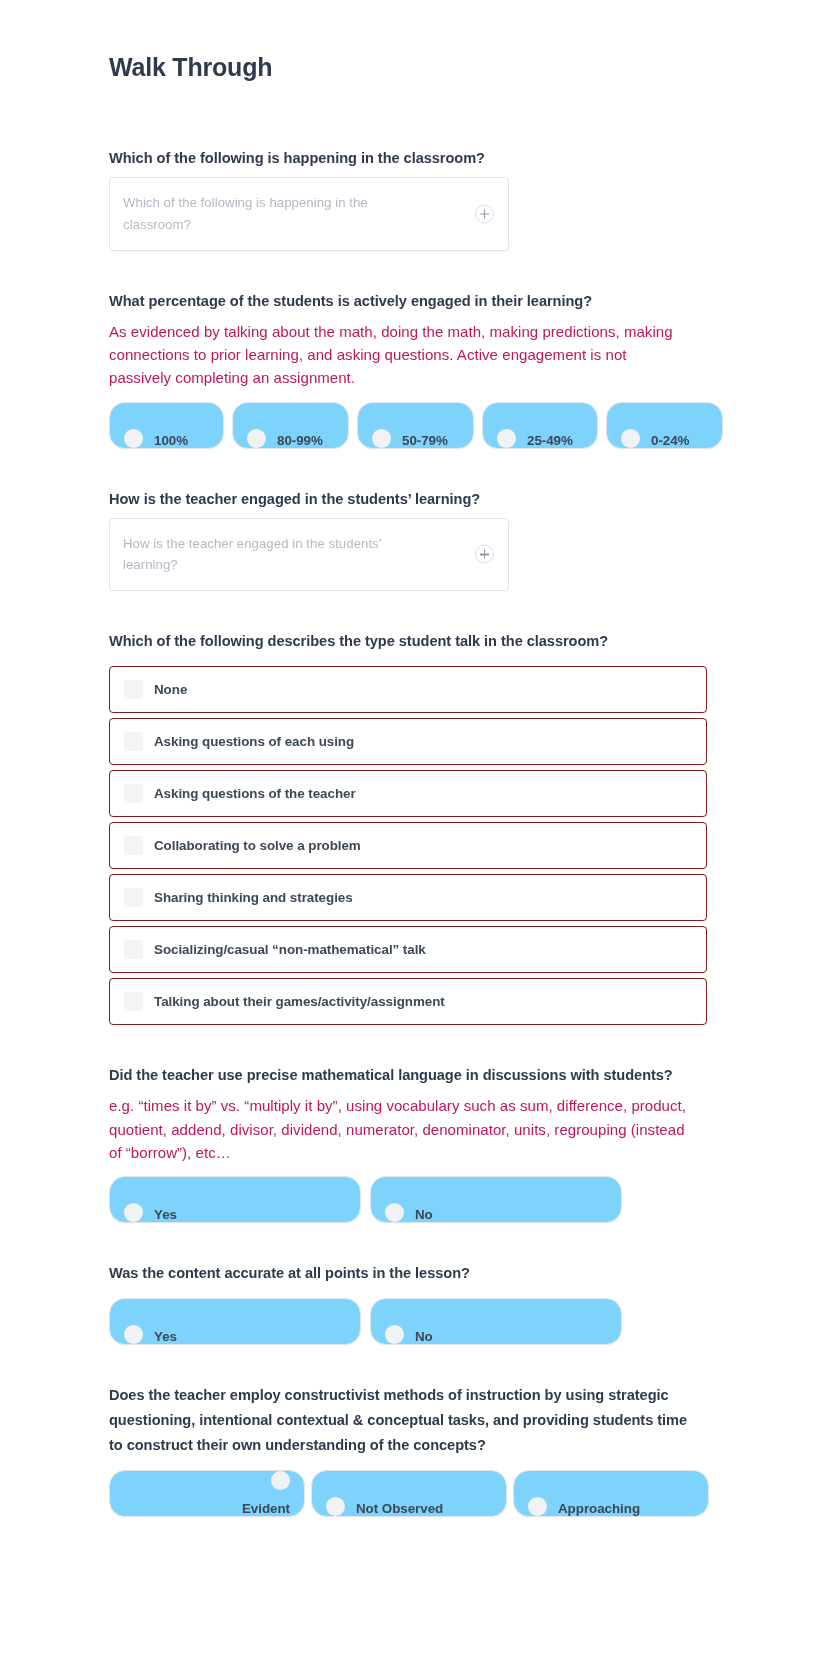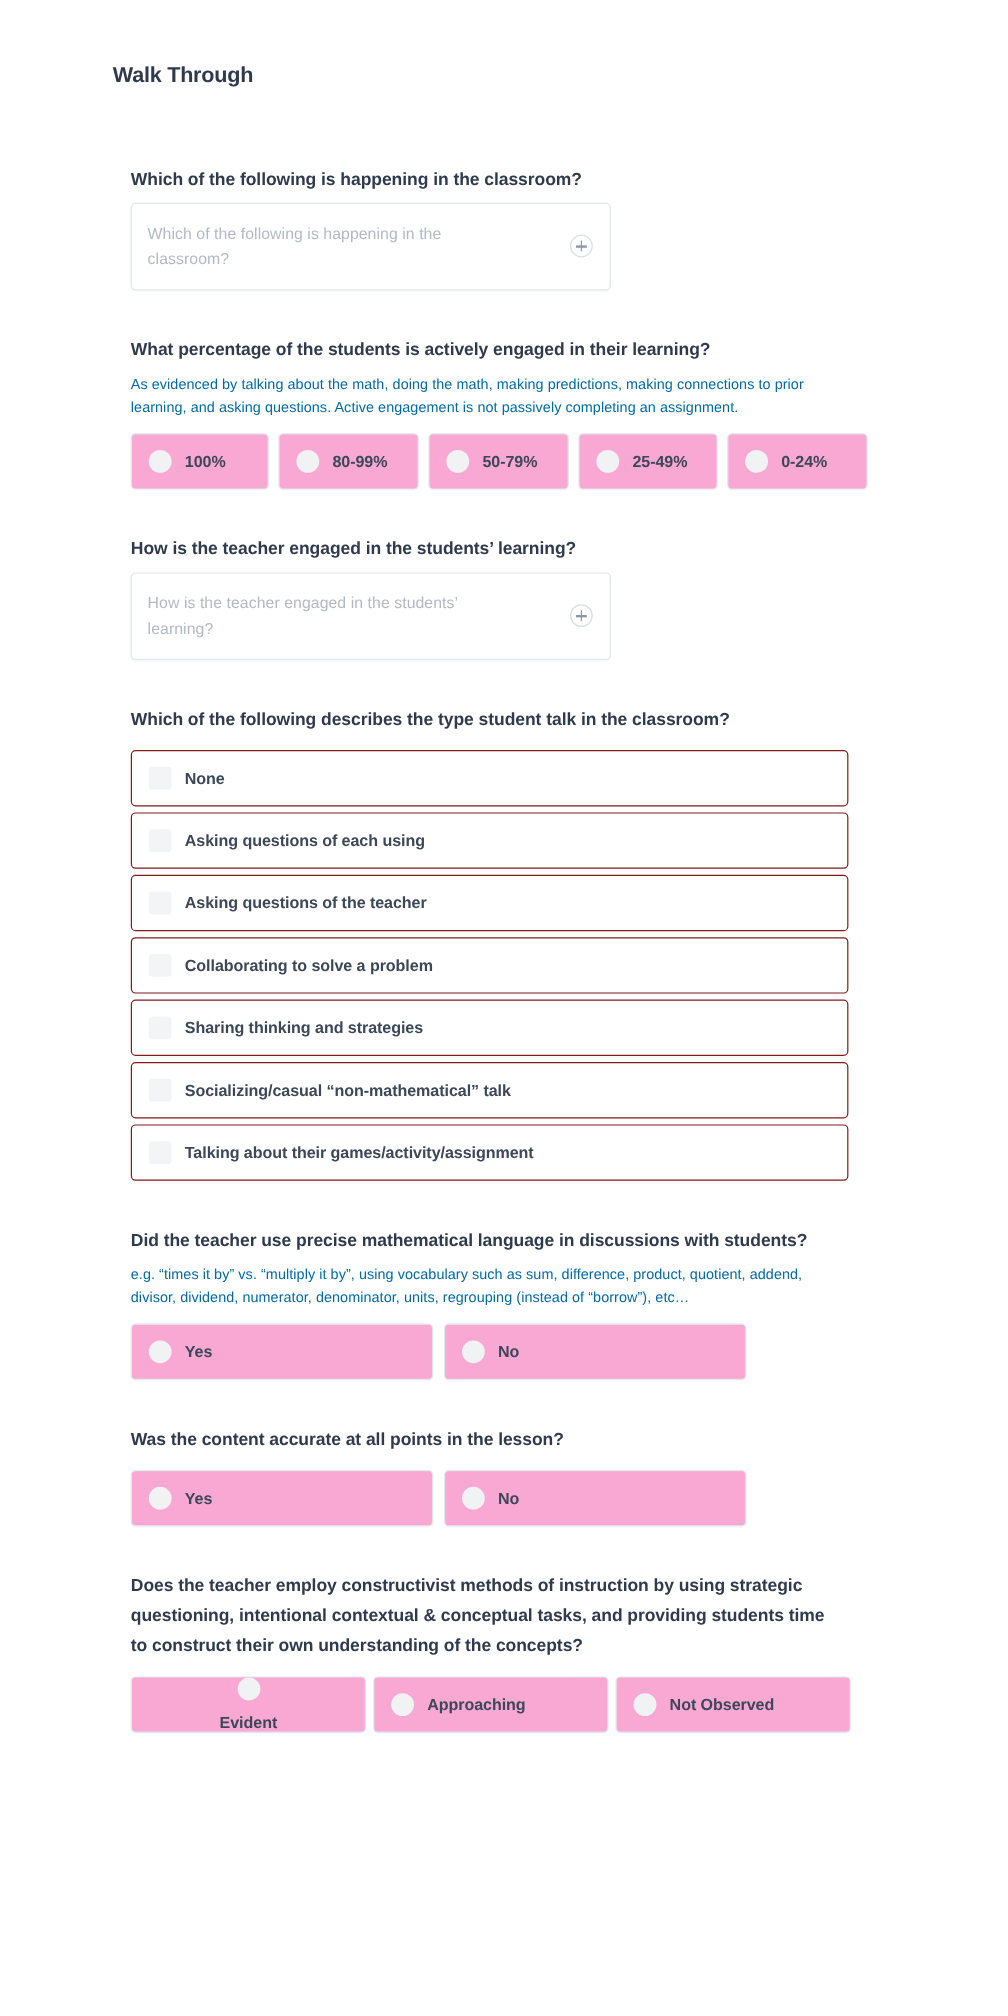--- a/index.html
+++ b/index.html
@@ -15,42 +15,42 @@
     font-family: "Liberation Sans", sans-serif;
     color: #2e3a4e;
     -webkit-font-smoothing: antialiased;
   }
   .page {
     width: 840px;
     min-height: 1680px;
     padding: 52px 150px 0 93px;
   }
   .page-title {
-    font-size: 18px;
+    font-size: 25px;
     font-weight: bold;
     letter-spacing: -0.2px;
     color: #2f3b4d;
-    margin: 0 0 64px 1px;
+    margin: 0 0 64px 16px;
     line-height: 1.2;
   }
 
   .question-block { margin-bottom: 38px; margin-left: 16px; }
 
   .q-title {
     font-size: 14.6px;
     font-weight: bold;
     color: #2f3b4d;
     line-height: 1.72;
     letter-spacing: -0.05px;
     margin: 0 0 6px 0;
   }
   .q-help {
-    font-size: 12px;
+    font-size: 15px;
     font-weight: normal;
-    color: #0369a1;
+    color: #be185d;
     line-height: 1.55;
     margin: 0 0 12px 0;
     letter-spacing: 0.05px;
   }
   .q-title + .options-row,
   .q-title + .options-col { margin-top: 12px; }
 
   
   .text-field {
     position: relative;
@@ -92,24 +92,24 @@
   .plus-btn .bar-v { width: 1.4px; height: 9px; }
 
   
   .options-row {
     display: flex;
     gap: 8px;
     flex-wrap: nowrap;
   }
   .opt {
     border: 1px solid #e2e5ea;
-    border-radius: 4px;
-    background: #f9a8d4;
+    border-radius: 16px;
+    background: #7dd3fc;
     display: flex;
-    align-items: center;
+    align-items: flex-end;
     gap: 11px;
     padding: 0 14px;
     height: 47px;
     box-shadow: 0 1px 1px rgba(40,50,70,0.025);
   }
   .opt .radio {
     width: 19px;
     height: 19px;
     border-radius: 50%;
     background: #f1f2f4;
@@ -286,24 +286,24 @@
     </div>
   </section>
 
   <section class="question-block">
     <div class="q-title">Does the teacher employ constructivist methods of instruction by using strategic questioning, intentional contextual &amp; conceptual tasks, and providing students time to construct their own understanding of the concepts?</div>
     <div class="options-row row-triple">
       <div class="opt opt-1">
         <span class="radio"></span>
         <span class="opt-label">Evident</span>
       </div>
+      <div class="opt opt-3">
+        <span class="radio"></span>
+        <span class="opt-label">Not Observed</span>
+      </div>
       <div class="opt opt-2">
         <span class="radio"></span>
         <span class="opt-label">Approaching</span>
       </div>
-      <div class="opt opt-3">
-        <span class="radio"></span>
-        <span class="opt-label">Not Observed</span>
-      </div>
     </div>
   </section>
 
 </div>
 
 </body></html>

